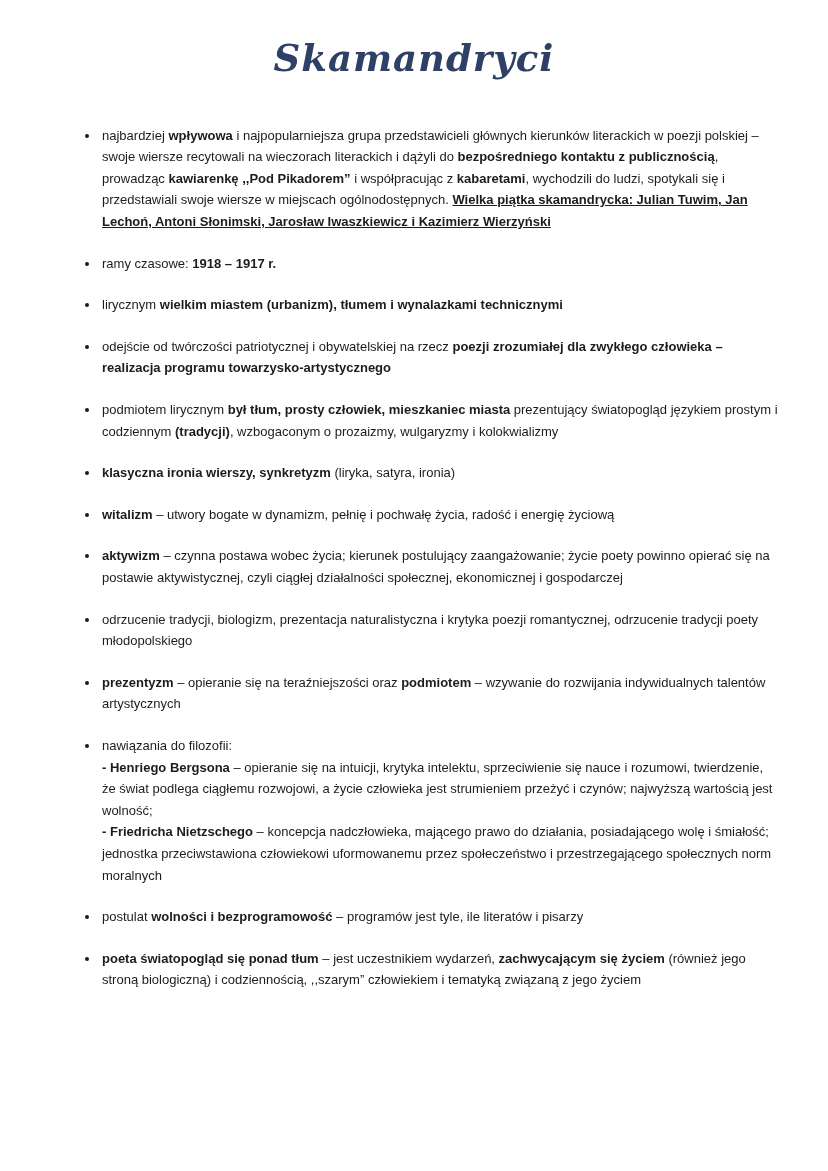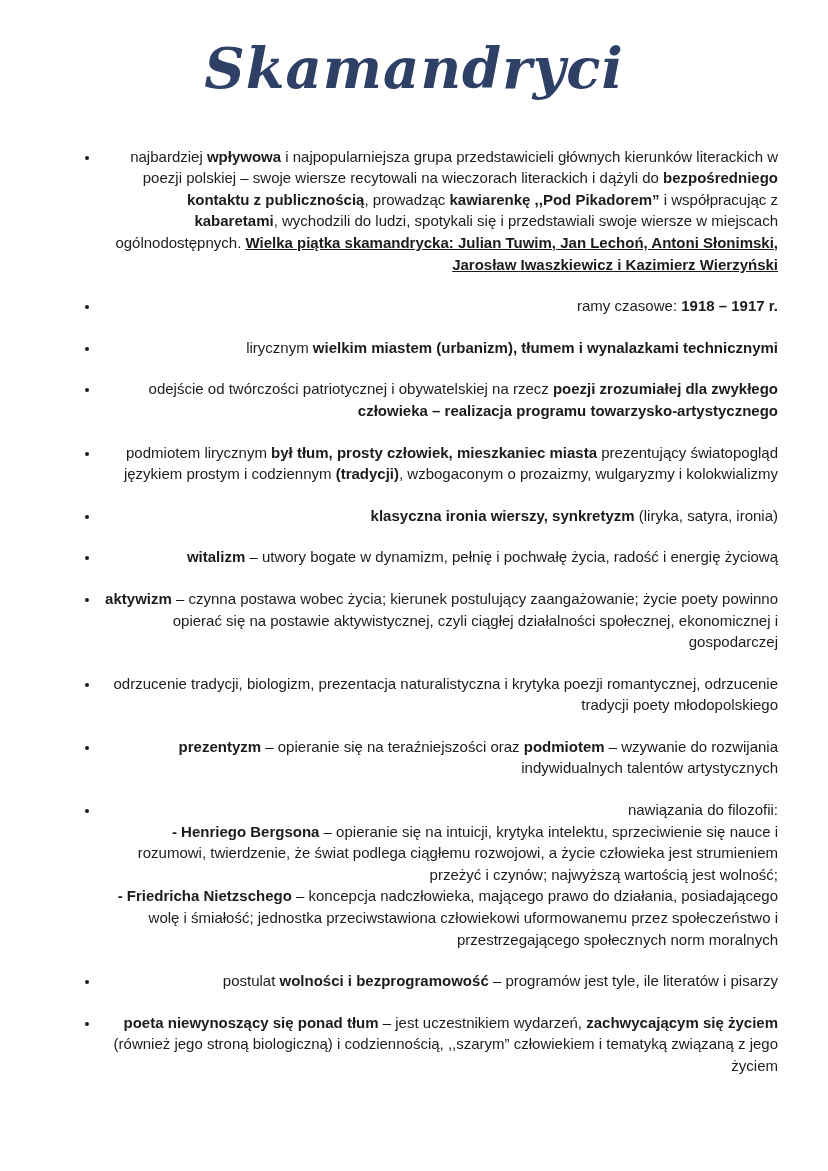--- a/index.html
+++ b/index.html
@@ -15,36 +15,35 @@
     color: #1c1c1c;
   }
   .doc {
     padding-top: 30px;
   }
   .title {
     text-align: center;
     font-family: "DejaVu Serif", "Liberation Serif", serif;
     font-style: italic;
     font-weight: 600;
-    font-size: 56px;
+    font-size: 37px;
     letter-spacing: 1px;
     margin: 8px 0 0 0;
     line-height: 1.1;
   }
   ul.bullets {
     margin: 46px 0 0 0;
     padding: 0 50px 0 100px;
     list-style: disc outside;
   }
   ul.bullets li {
-    font-size: 15px;
+    font-size: 13px;
     line-height: 21.6px;
     margin: 0 0 20px 0;
     padding-left: 2px;
-    text-align: right;
   }
   ul.bullets li::marker {
     font-size: 14px;
   }
   .b { font-weight: bold; }
   .u { text-decoration: underline; }
 </style>
 </head>
 <body style="background: rgb(255, 255, 255); color: rgb(28, 28, 28);">
 
@@ -57,15 +56,15 @@
     <li><span>lirycznym </span><span class="b">wielkim miastem (urbanizm), tłumem i wynalazkami technicznymi</span></li>
     <li><span>odejście od twórczości patriotycznej i obywatelskiej na rzecz </span><span class="b">poezji zrozumiałej dla zwykłego człowieka – realizacja programu towarzysko-artystycznego</span></li>
     <li><span>podmiotem lirycznym </span><span class="b">był tłum, prosty człowiek, mieszkaniec miasta</span><span> prezentujący światopogląd językiem prostym i codziennym </span><span class="b">(tradycji)</span><span>, wzbogaconym o prozaizmy, wulgaryzmy i kolokwializmy</span></li>
     <li><span class="b">klasyczna ironia wierszy, synkretyzm</span><span> (liryka, satyra, ironia)</span></li>
     <li><span class="b">witalizm</span><span> – utwory bogate w dynamizm, pełnię i pochwałę życia, radość i energię życiową</span></li>
     <li><span class="b">aktywizm</span><span> – czynna postawa wobec życia; kierunek postulujący zaangażowanie; życie poety powinno opierać się na postawie aktywistycznej, czyli ciągłej działalności społecznej, ekonomicznej i gospodarczej</span></li>
     <li><span>odrzucenie tradycji, biologizm, prezentacja naturalistyczna i krytyka poezji romantycznej, odrzucenie tradycji poety młodopolskiego</span></li>
     <li><span class="b">prezentyzm</span><span> – opieranie się na teraźniejszości oraz </span><span class="b">podmiotem</span><span> – wzywanie do rozwijania indywidualnych talentów artystycznych</span></li>
     <li><span>nawiązania do filozofii:</span><br><span class="b">- Henriego Bergsona</span><span> – opieranie się na intuicji, krytyka intelektu, sprzeciwienie się nauce i rozumowi, twierdzenie, że świat podlega ciągłemu rozwojowi, a życie człowieka jest strumieniem przeżyć i czynów; najwyższą wartością jest wolność;</span><br><span class="b">- Friedricha Nietzschego</span><span> – koncepcja nadczłowieka, mającego prawo do działania, posiadającego wolę i śmiałość; jednostka przeciwstawiona człowiekowi uformowanemu przez społeczeństwo i przestrzegającego społecznych norm moralnych</span></li>
     <li><span>postulat </span><span class="b">wolności i bezprogramowość</span><span> – programów jest tyle, ile literatów i pisarzy</span></li>
-    <li><span class="b">poeta niewynoszący się ponad tłum</span><span> – jest uczestnikiem wydarzeń, </span><span class="b">zachwycającym się życiem</span><span> (również jego stroną biologiczną) i codziennością, ,,szarym” człowiekiem i tematyką związaną z jego życiem</span></li>
+    <li><span class="b">poeta światopogląd się ponad tłum</span><span> – jest uczestnikiem wydarzeń, </span><span class="b">zachwycającym się życiem</span><span> (również jego stroną biologiczną) i codziennością, ,,szarym” człowiekiem i tematyką związaną z jego życiem</span></li>
   </ul>
 </div>
 
 </body></html>

